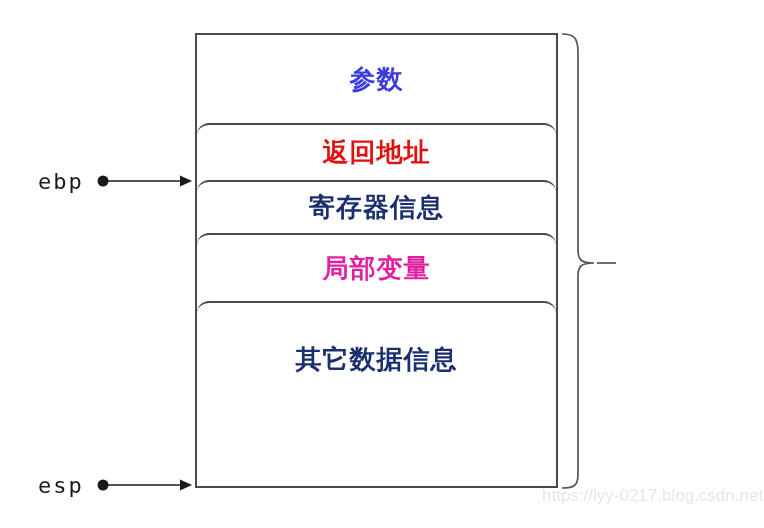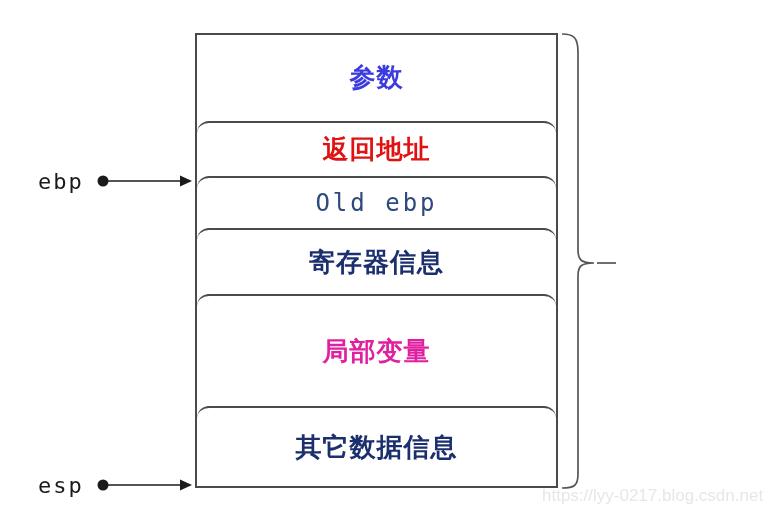--- a/index.html
+++ b/index.html
@@ -91,23 +91,20 @@
 <div class="canvas">
 
   <div class="stack-box">
     <div class="row">
       <span class="row-label" style="color: rgb(59, 59, 224);">参数</span>
     </div>
     <div class="row">
       <span class="row-label" style="color: rgb(224, 17, 17);">返回地址</span>
     </div>
     <div class="row">
-      <span class="row-label mono" style="color: rgb(46, 74, 125);">Old ebp</span>
-    </div>
-    <div class="row">
       <span class="row-label" style="color: rgb(27, 47, 110);">寄存器信息</span>
     </div>
     <div class="row">
       <span class="row-label" style="color: rgb(224, 32, 160);">局部变量</span>
     </div>
     <div class="row">
       <span class="row-label" style="color: rgb(27, 47, 110);">其它数据信息</span>
     </div>
   </div>
 

